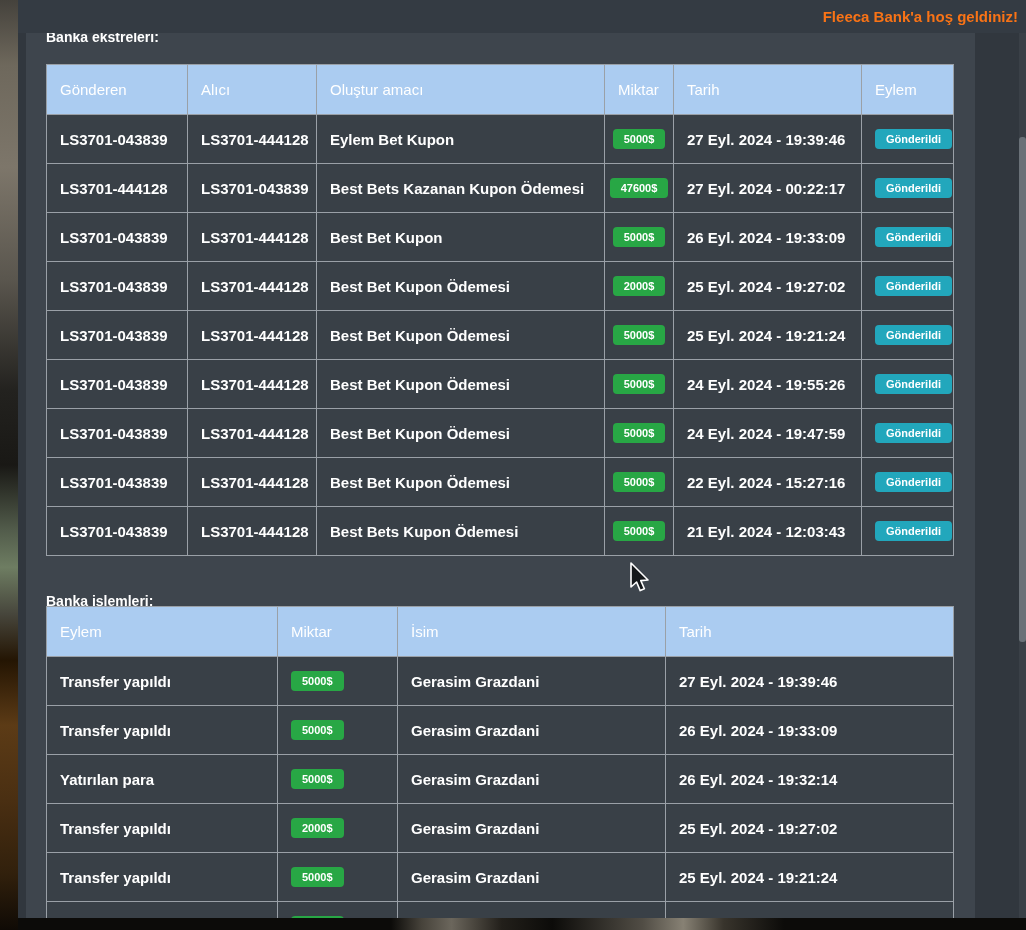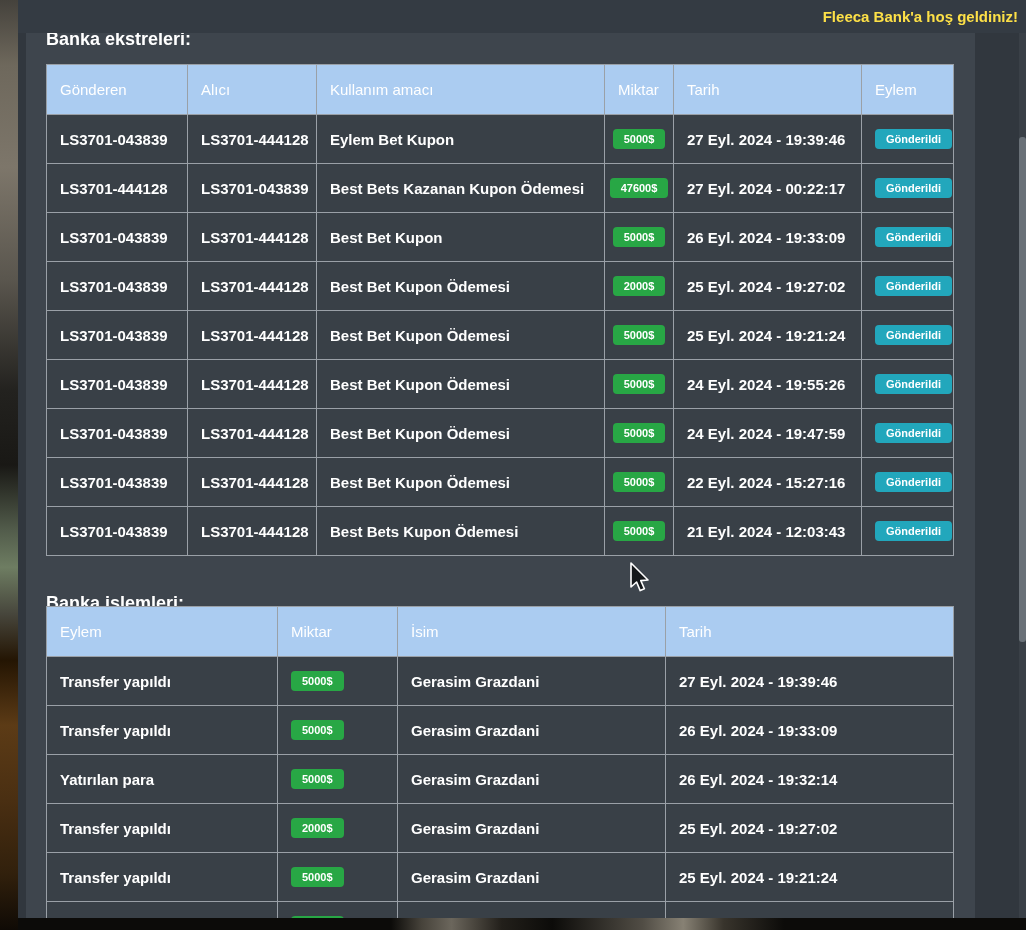--- a/index.html
+++ b/index.html
@@ -38,29 +38,29 @@
     background: #343b43; z-index: 6;
   }
   .pin-button {
     position: absolute; left: 20px; top: 0; height: 33px; width: 214px;
     background: #1d3a50; border: none; color: #ffffff;
     font-family: "Liberation Sans", sans-serif; font-size: 14px;
     line-height: 33px; text-align: center; cursor: pointer;
   }
   .welcome {
     position: absolute; right: 8px; top: 0; line-height: 33px;
-    color: #fde047; font-size: 15px; font-weight: 700;
+    color: #f97316; font-size: 15px; font-weight: 700;
   }
   .panel {
     position: absolute; left: 26px; top: 33px; width: 949px; height: 885px;
     background: #3e454d; overflow: hidden; z-index: 3;
   }
   .section-label {
     position: absolute; left: 20px; color: #ffffff;
-    font-size: 18px; font-weight: 700; white-space: nowrap;
+    font-size: 14px; font-weight: 700; white-space: nowrap;
   }
   #label-statements { top: -4px; }
   #label-transactions { top: 560px; }
   table.bank-table {
     position: absolute; left: 20px; width: 907px;
     border-collapse: collapse; table-layout: fixed;
   }
   #statements-table { top: 31px; }
   #transactions-table { top: 573px; }
   .bank-table th {
@@ -115,21 +115,21 @@
         <col style="width:129px">
         <col style="width:288px">
       <col style="width:69px">
         <col style="width:188px">
         <col style="width:92px">
     </colgroup>
     <thead>
       <tr>
         <th>Gönderen</th>
         <th>Alıcı</th>
-        <th>Kullanım amacı</th>
+        <th>Oluştur amacı</th>
         <th>Miktar</th>
         <th>Tarih</th>
         <th>Eylem</th>
       </tr>
     </thead>
     <tbody>
         <tr>
           <td class="cell-sender"><span>LS3701-043839</span></td>
           <td class="cell-receiver"><span>LS3701-444128</span></td>
           <td class="cell-purpose"><span>Eylem Bet Kupon</span></td>

